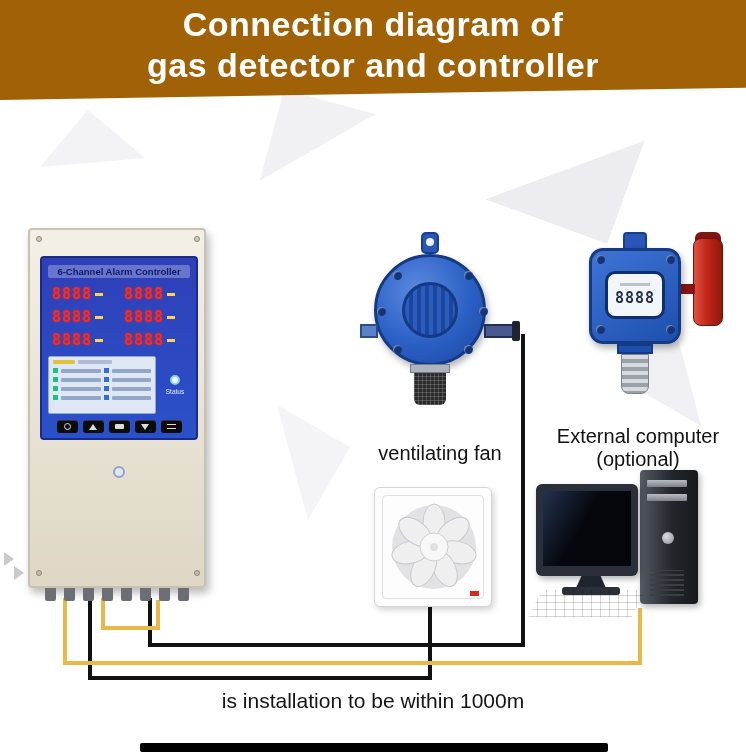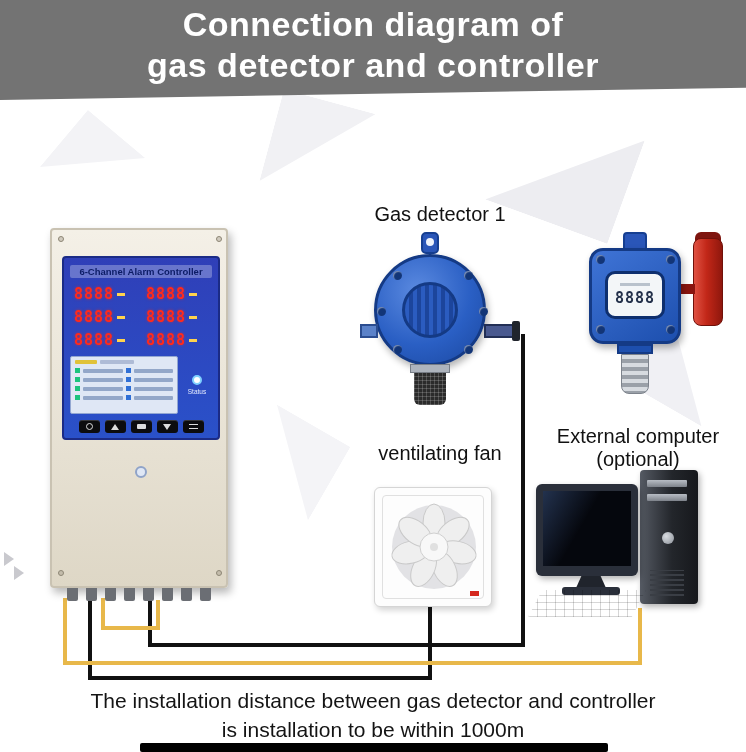--- a/index.html
+++ b/index.html
@@ -4,32 +4,32 @@
 <style>
   * { margin:0; padding:0; box-sizing:border-box; }
   body { background:#ffffff; font-family:"Liberation Sans", sans-serif; }
   #stage { position:relative; width:746px; height:752px; background:#ffffff; overflow:hidden; margin:0 auto; }
 
   
   .tri { position:absolute; z-index:0; }
   .tri div { width:100%; height:100%; clip-path:polygon(0 0,100% 0,0 100%); }
 
   
-  .banner { position:absolute; left:0; top:0; width:746px; height:102px; background:#737373;
+  .banner { position:absolute; left:0; top:0; width:746px; height:102px; background:#a16207;
             clip-path:polygon(0 0,100% 0,100% 86%,0 98%); z-index:3; text-align:center; color:#fff; }
   .banner .l1 { font-size:34px; font-weight:bold; margin-top:5px; letter-spacing:.5px; }
   .banner .l2 { font-size:34px; font-weight:bold; margin-top:2px; letter-spacing:.5px; }
 
   .devlabel { position:absolute; z-index:2; text-align:center; color:#111; font-size:20px; }
 
   
   .wires { position:absolute; left:0; top:0; z-index:1; pointer-events:none; }
 
   
-  .controller { position:absolute; left:28px; top:228px; width:178px; height:378px; z-index:2;margin-left:22px; }
+  .controller { position:absolute; left:28px; top:228px; width:178px; height:378px; z-index:2; }
   .ctl-box { position:absolute; left:0; top:0; width:178px; height:360px;
              background:linear-gradient(180deg,#f4f0e7,#ded7c6);
              border:2px solid #c9c2b2; border-radius:4px; box-shadow:3px 5px 9px rgba(0,0,0,.28); }
   .screw { position:absolute; width:6px; height:6px; border-radius:50%; background:#9b948366; border:1px solid #8d8675; }
   .ctl-screen { position:absolute; left:10px; top:26px; width:158px; height:184px; border-radius:4px;
                 background:linear-gradient(180deg,#2f3fb8,#2a51c9); border:2px solid #1b2b86; padding:7px 6px 5px 6px;
                 display:flex; flex-direction:column; }
   .scr-title { background:rgba(255,255,255,.28); color:#0c1c66; font-weight:bold; font-size:9.5px;
                text-align:center; border-radius:2px; padding:1px 0; }
   .digit-grid { display:grid; grid-template-columns:1fr 1fr; column-gap:10px; row-gap:5px; margin-top:7px; padding:0 4px; }
@@ -171,21 +171,20 @@
     <polyline points="90,598 90,678 430,678 430,604" fill="none" stroke="#111111" stroke-width="4"></polyline>
     <polyline points="103,598 103,628 158,628 158,600" fill="none" stroke="#e8b84a" stroke-width="4"></polyline>
     <polyline points="65,598 65,663 640,663 640,608" fill="none" stroke="#e8b84a" stroke-width="4"></polyline>
   </svg>
 
   <div class="banner">
     <div class="l1">Connection diagram of</div>
     <div class="l2">gas detector and controller</div>
   </div>
 
-  <div class="devlabel" style="left:355px; top:203px; width:170px;">Gas detector 1</div>
   <div class="devlabel" style="left:538px; top:425px; width:200px;">
     <div>External computer</div>
     <div>(optional)</div>
   </div>
   <div class="devlabel" style="left:355px; top:442px; width:170px;">ventilating fan</div>
 
   <div class="controller">
     <div class="ctl-box">
       <div class="screw" style="left:6px; top:6px;"></div>
       <div class="screw" style="left:164px; top:6px;"></div>
@@ -354,18 +353,17 @@
     </div>
     <div class="pc-mon">
       <div class="pc-scr"></div>
     </div>
     <div class="pc-stand"></div>
     <div class="pc-base"></div>
     <div class="pc-kbd"></div>
   </div>
 
   <div class="footer">
-    <div>The installation distance between gas detector and controller</div>
     <div>is installation to be within 1000m</div>
   </div>
   <div class="bottom-bar"></div>
 
 </div>
 
 </body></html>

